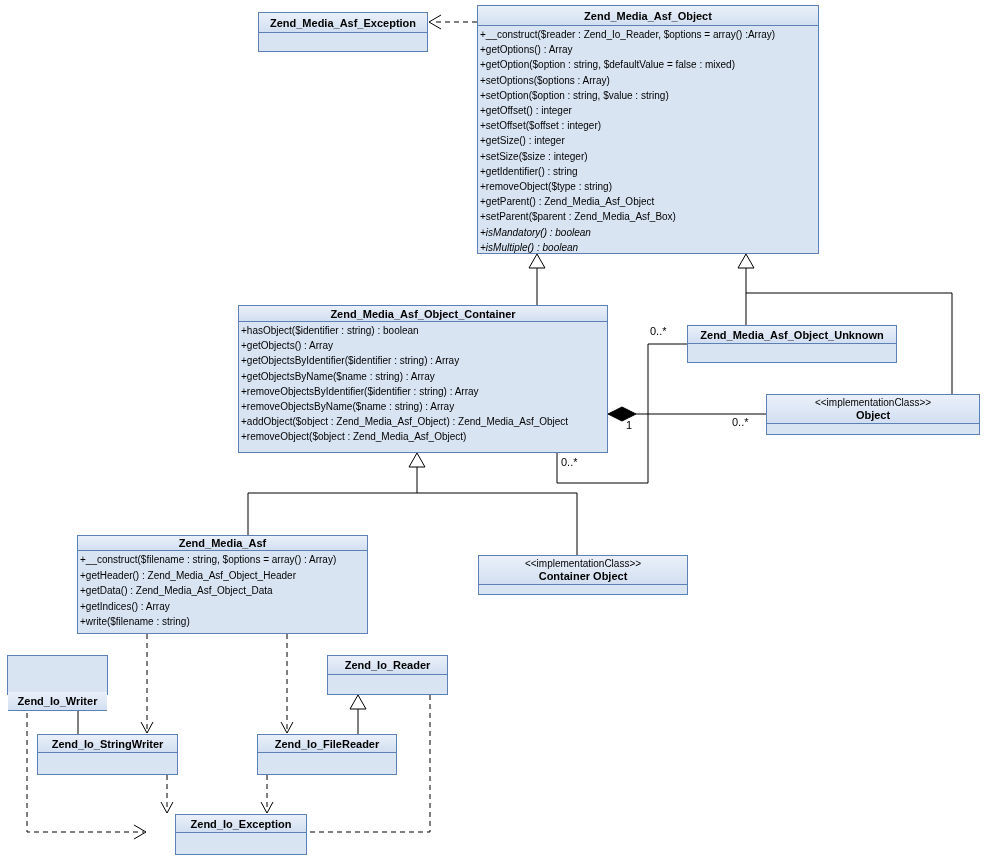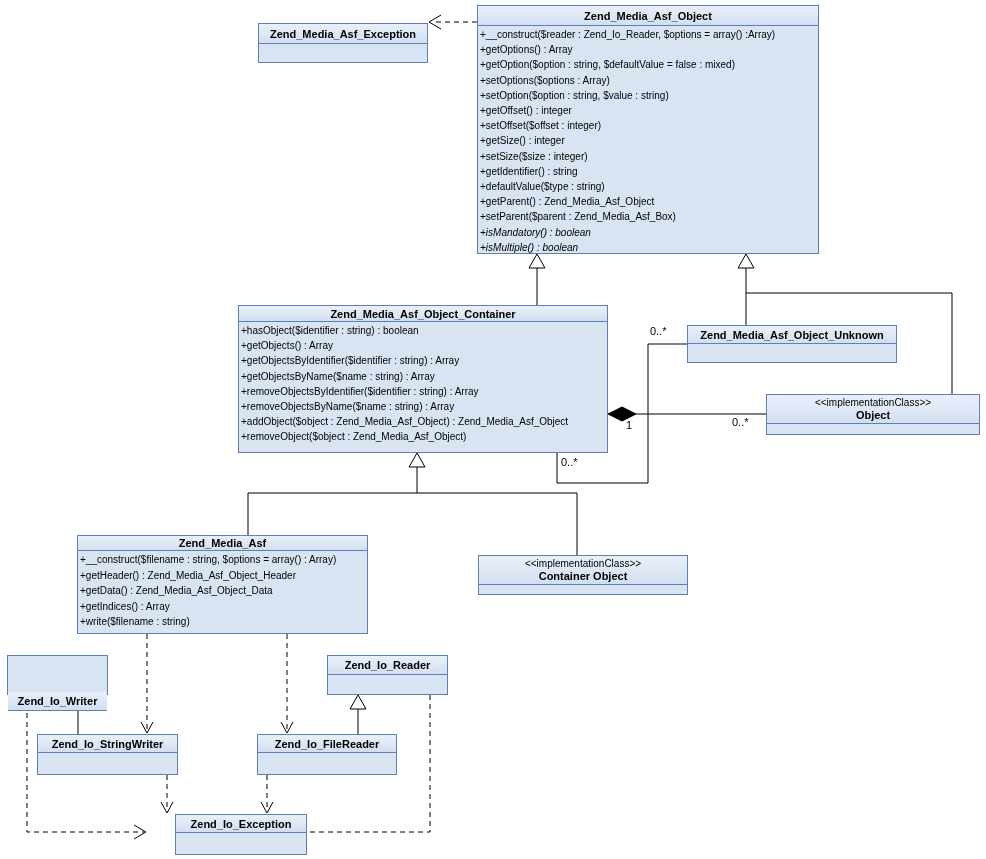--- a/index.html
+++ b/index.html
@@ -115,39 +115,39 @@
       <line x1="267" y1="775" x2="267" y2="811" stroke-dasharray="5,4"></line>
       <polyline points="261,802 267,813 273,802"></polyline>
     </g>
 
     <g stroke="#000" fill="none">
       <polyline points="430,695 430,832 282,832" stroke-dasharray="5,4"></polyline>
       <polyline points="292,825 280,832 292,839"></polyline>
     </g>
   </svg>
 
-  <div class="uml-box" style="left:258px;top:23px;width:170px;height:40px;">
+  <div class="uml-box" style="left:258px;top:12px;width:170px;height:40px;">
     <div class="uml-title" style="height:19px;">Zend_Media_Asf_Exception</div>
     <div class="uml-body"></div>
   </div>
 
   <div class="uml-box" style="left:477px;top:5px;width:342px;height:249px;">
     <div class="uml-title" style="height:19px;">Zend_Media_Asf_Object</div>
     <div class="uml-methods lh15">
       <div class="m">+__construct($reader : Zend_Io_Reader, $options = array() :Array)</div>
       <div class="m">+getOptions() : Array</div>
       <div class="m">+getOption($option : string, $defaultValue = false : mixed)</div>
       <div class="m">+setOptions($options : Array)</div>
       <div class="m">+setOption($option : string, $value : string)</div>
       <div class="m">+getOffset() : integer</div>
       <div class="m">+setOffset($offset : integer)</div>
       <div class="m">+getSize() : integer</div>
       <div class="m">+setSize($size : integer)</div>
       <div class="m">+getIdentifier() : string</div>
-      <div class="m">+defaultValue($type : string)</div>
+      <div class="m">+removeObject($type : string)</div>
       <div class="m">+getParent() : Zend_Media_Asf_Object</div>
       <div class="m">+setParent($parent : Zend_Media_Asf_Box)</div>
       <div class="m italic">+isMandatory() : boolean</div>
       <div class="m italic">+isMultiple() : boolean</div>
     </div>
   </div>
 
   <div class="uml-box" style="left:238px;top:305px;width:370px;height:148px;">
     <div class="uml-title" style="height:15px;">Zend_Media_Asf_Object_Container</div>
     <div class="uml-methods lh15">

